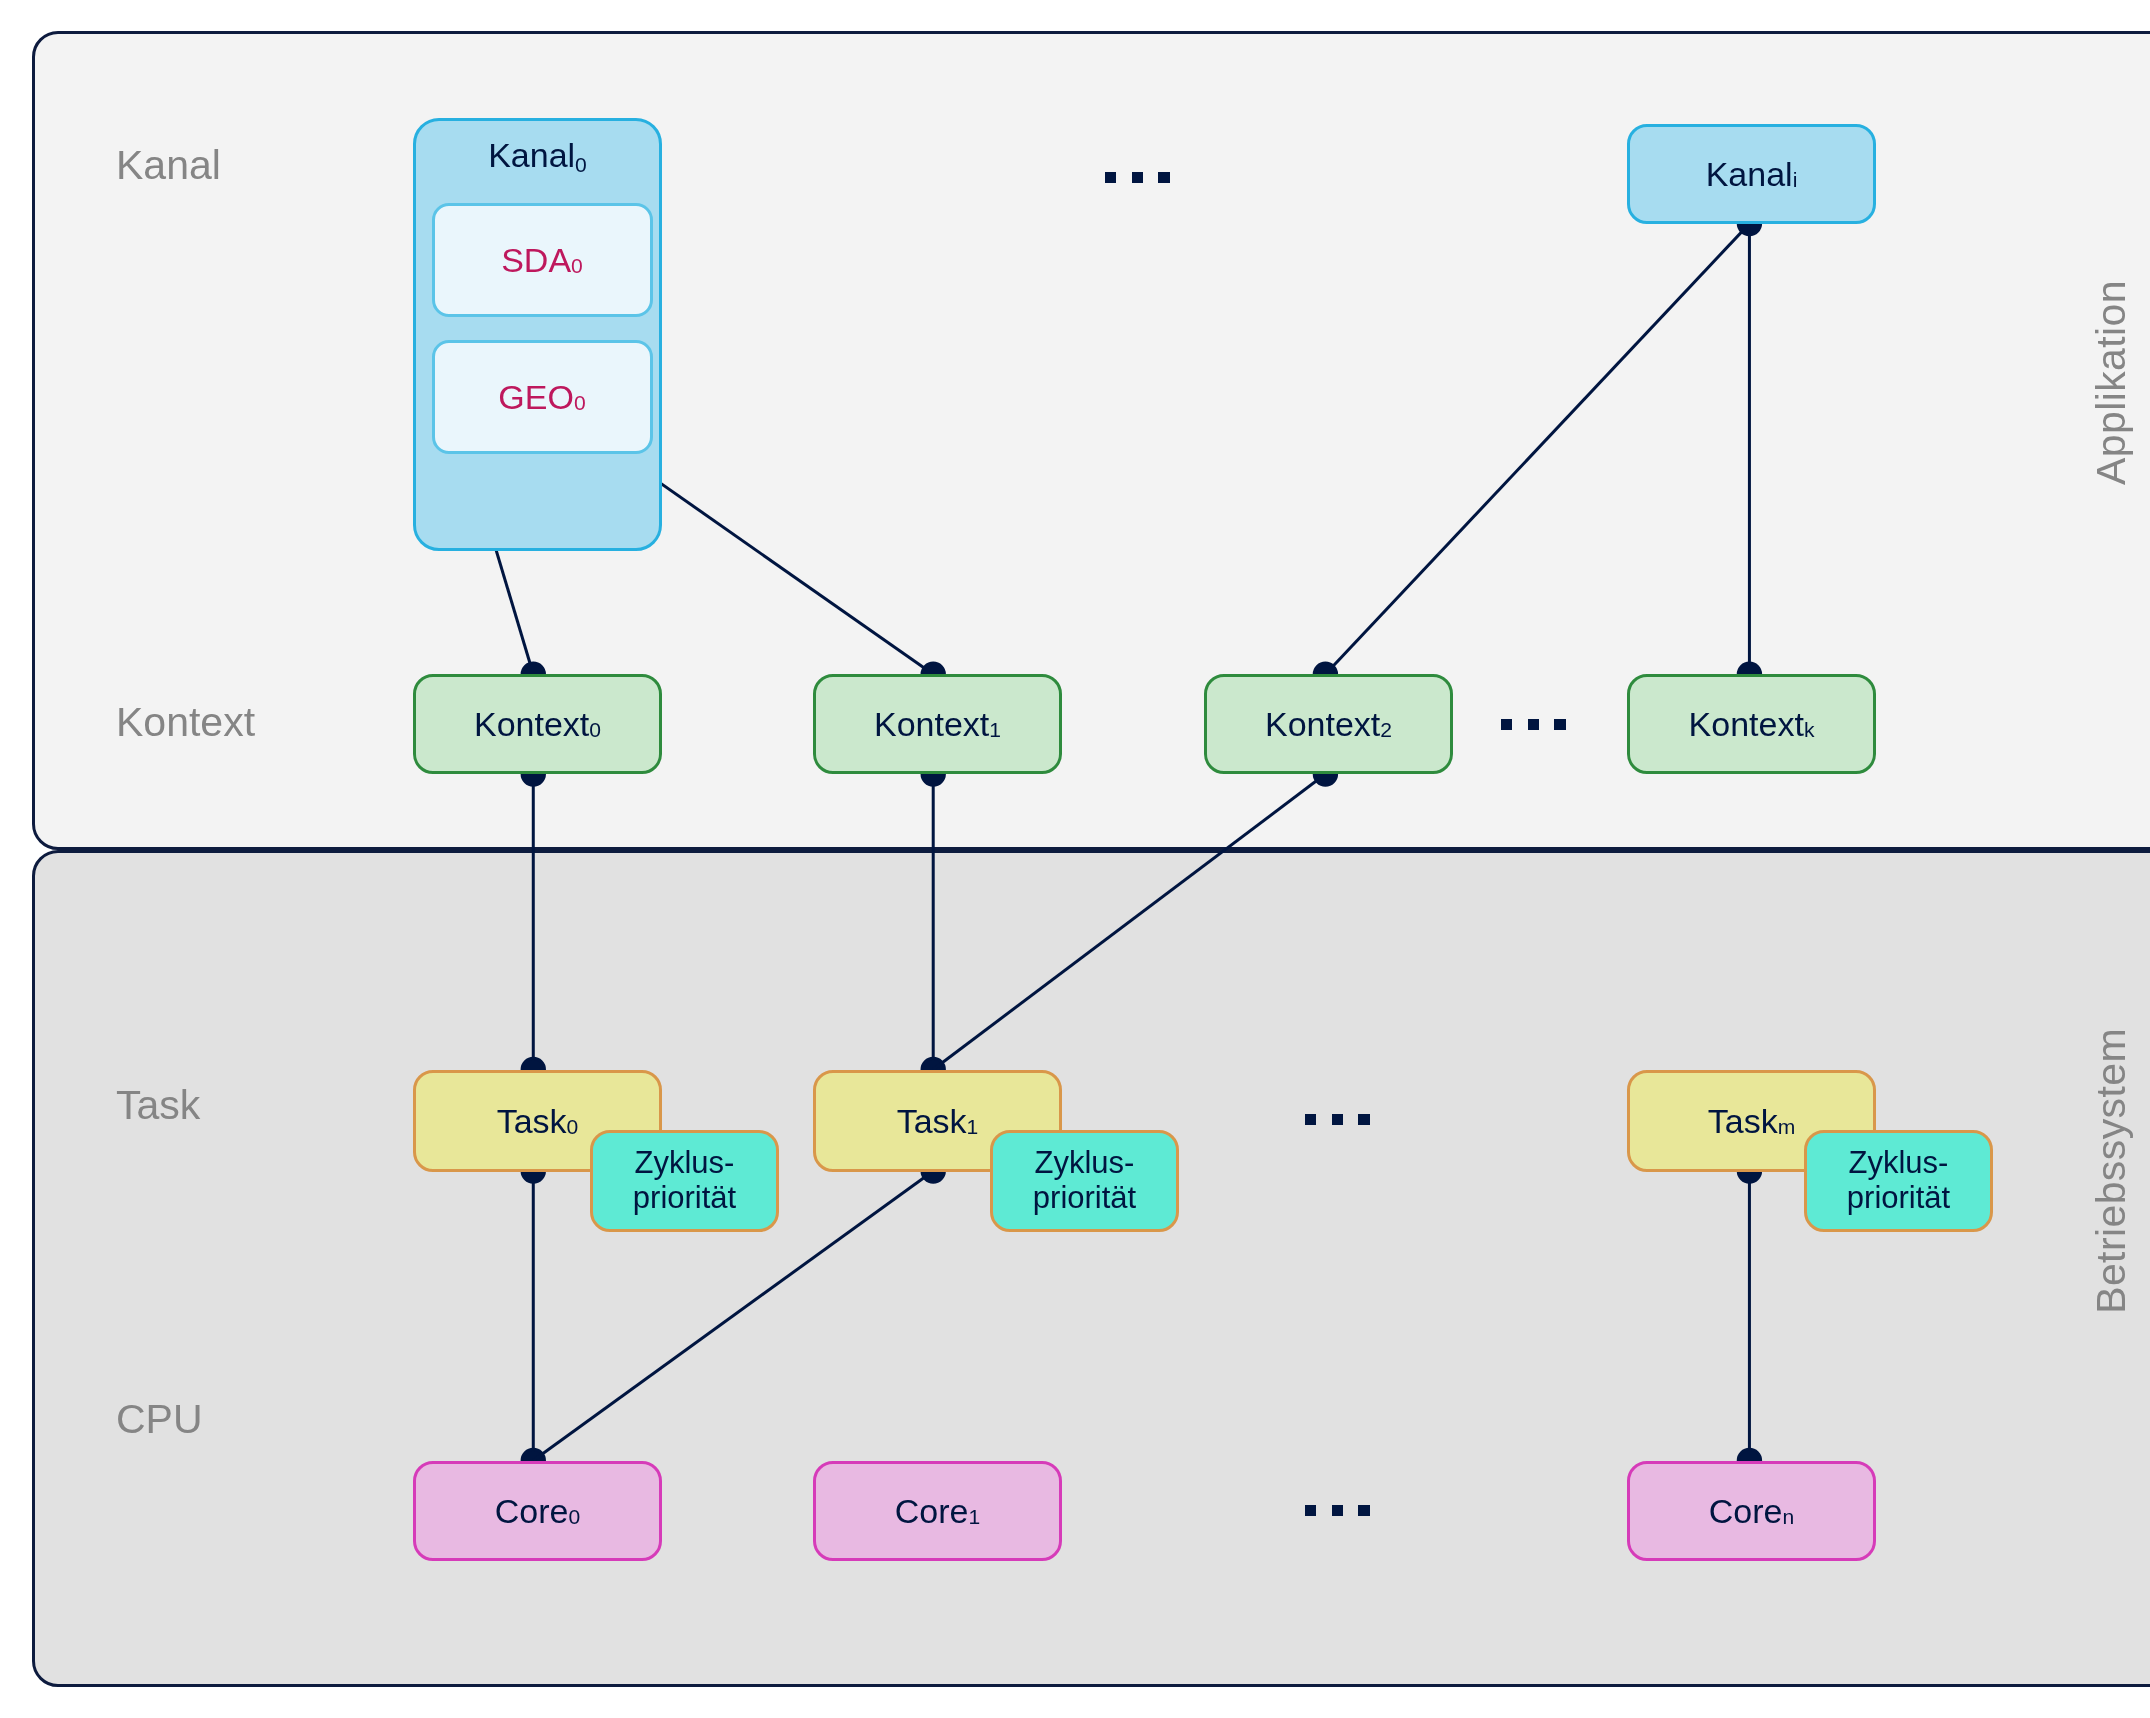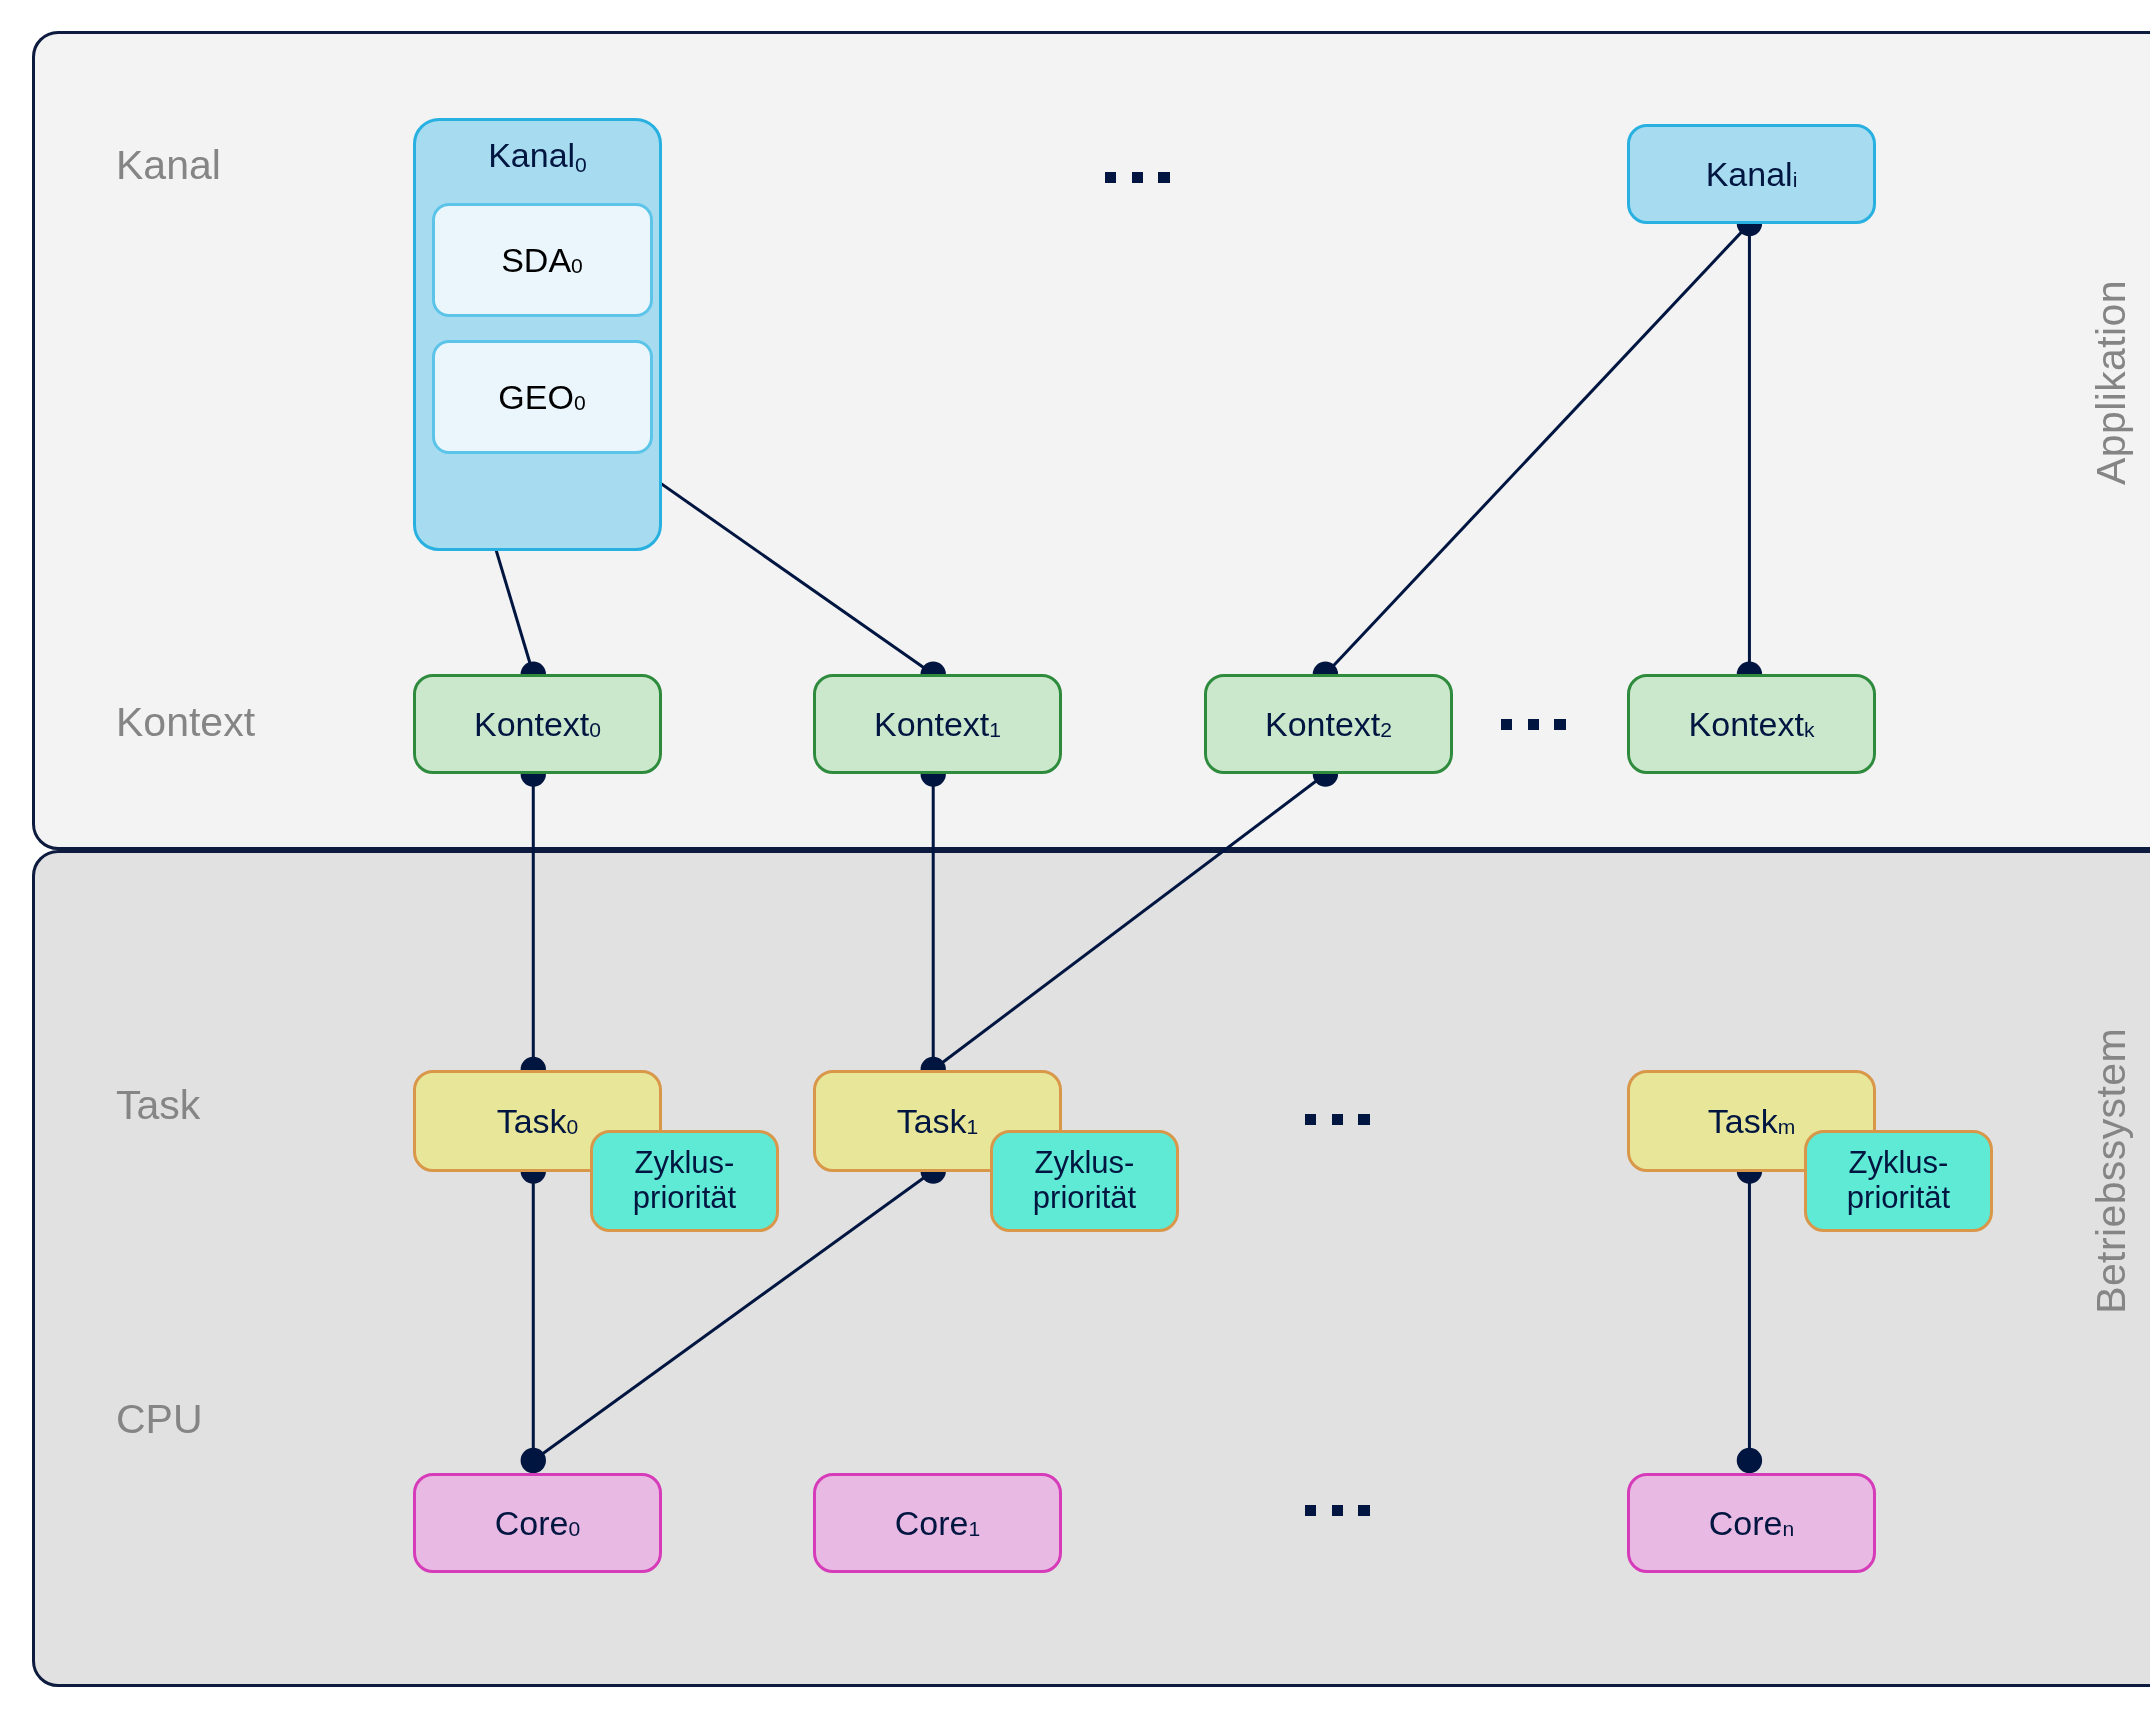--- a/index.html
+++ b/index.html
@@ -21,28 +21,28 @@
 
   .node{position:absolute;box-sizing:border-box;display:flex;align-items:center;
         justify-content:center;color:#001540;font-size:34px;white-space:nowrap;}
   .node sub{font-size:0.62em;vertical-align:baseline;position:relative;top:.28em;}
 
   .kanal-group{background:#a7dcf0;border:3px solid #27b0e0;border-radius:26px;
         display:block;}
   .kanal-group .gtitle{position:absolute;left:0;right:0;top:14.6px;text-align:center;
         color:#001540;font-size:34px;}
   .sub-node{position:absolute;background:#eaf6fc;border:3px solid #5bc4e8;border-radius:17px;
-        display:flex;align-items:center;justify-content:center;color:#000000;font-size:34px;}
+        display:flex;align-items:center;justify-content:center;color:#be185d;font-size:34px;}
 
   .kanal-plain{background:#a7dcf0;border:3px solid #27b0e0;border-radius:20px;}
   .kontext{background:#cbe8cd;border:3px solid #2e8b3d;border-radius:20px;}
   .task{background:#e8e799;border:3px solid #d9974a;border-radius:20px;}
   .zyklus{background:#5eead4;border:3px solid #d9974a;border-radius:20px;
         flex-direction:column;line-height:1.12;font-size:31px;}
-  .core{background:#e8b9e2;border:3px solid #d63bb9;border-radius:20px;margin-top:12px;}
+  .core{background:#e8b9e2;border:3px solid #d63bb9;border-radius:20px;}
 
   .dots{position:absolute;display:flex;gap:15.5px;align-items:center;}
   .dots i{display:block;width:11.2px;height:11.2px;background:#001540;}
 </style>
 </head>
 <body>
 
 <div id="stage">
 
   <div class="panel" id="panel-app"></div>

